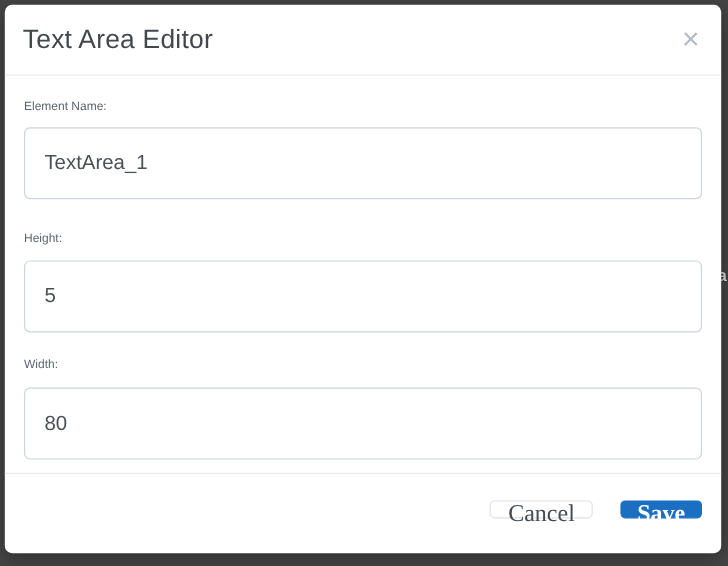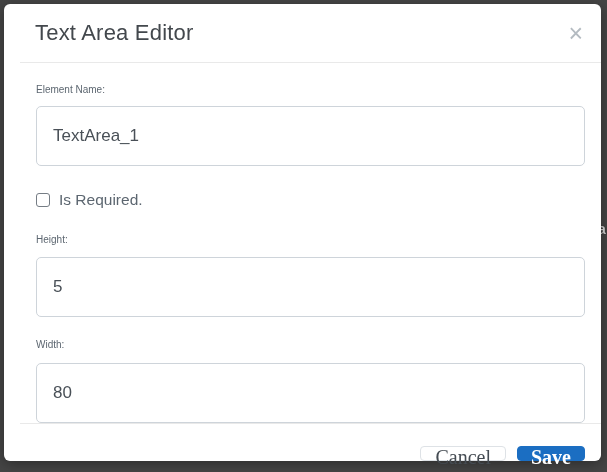--- a/index.html
+++ b/index.html
@@ -28,21 +28,20 @@
     position: absolute;
     left: 4px;
     top: 4px;
     width: 597px;
     height: 457px;
     background: #ffffff;
     border-radius: 6px;
     box-shadow: 0 3px 14px rgba(0,0,0,0.35);
     display: flex;
     flex-direction: column;
-    padding-left: 16px;
   }
   .modal-header {
     height: 59px;
     flex: 0 0 59px;
     display: flex;
     align-items: center;
     justify-content: space-between;
     padding: 0 16px 0 15px;
     border-bottom: 1px solid #e9e9e9;
   }
@@ -133,20 +132,21 @@
     border: 1px solid #dee2e6;
     color: #444b52;
     padding: 0 14px;
   }
   .btn-save {
     background: var(--accent, #1b6ec2);
     border: 1px solid var(--accent, #1b6ec2);
     color: #ffffff;
     font-weight: 700;
     padding: 0 13px;
+    margin-left: 12px;
   }
 </style>
 </head>
 <body>
 
 <div class="stage">
 
   <div>
     <span class="bg-glyph">a</span>
   </div>
@@ -156,24 +156,20 @@
     <div class="modal-header">
       <h2 class="modal-title">Text Area Editor</h2>
       <button class="close-btn">×</button>
     </div>
 
     <div class="modal-body">
 
       <label class="field-label lbl-1">Element Name:</label>
       <input class="text-input in-1" type="text" value="TextArea_1" style="">
 
-      <div class="check-row">
-        <span class="checkbox-box"></span>
-        <span class="check-label">Is Required.</span>
-      </div>
 
       <label class="field-label lbl-2">Height:</label>
       <input class="text-input in-2" type="text" value="5" style="">
 
       <label class="field-label lbl-3">Width:</label>
       <input class="text-input" type="text" value="80" style="">
 
     </div>
 
     <div class="modal-footer">

